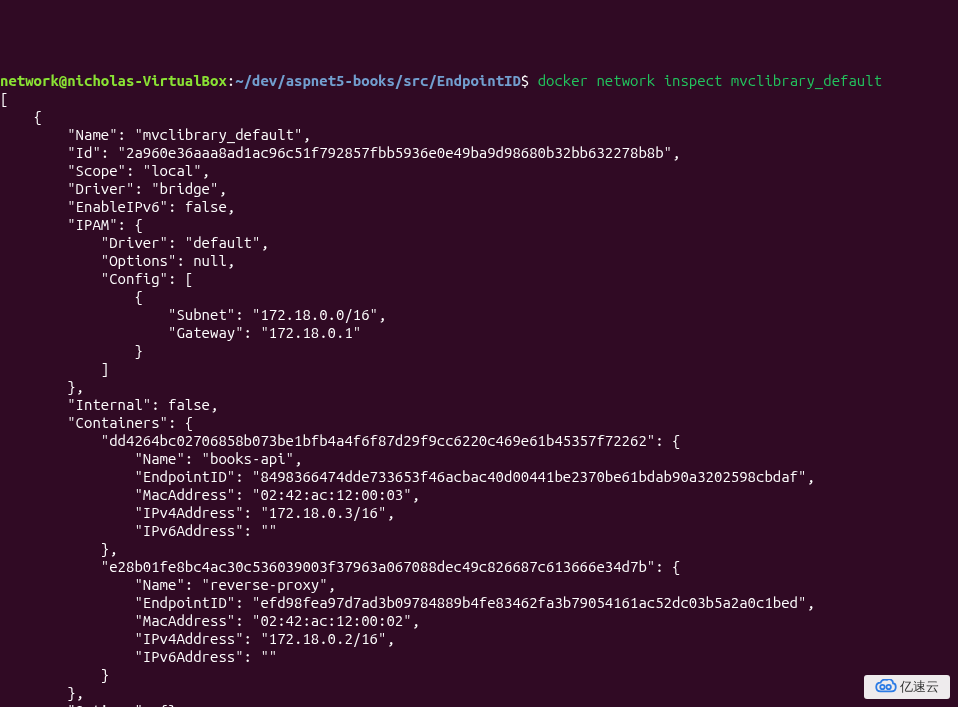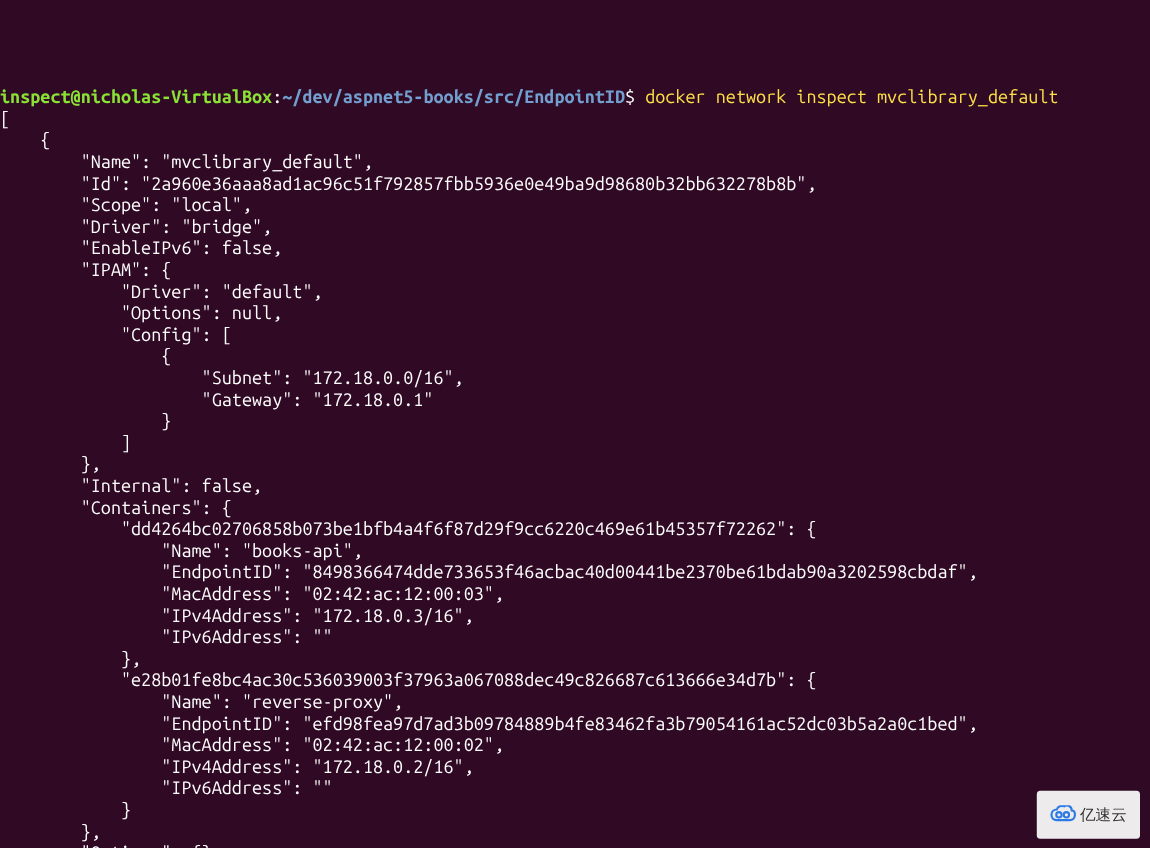--- a/index.html
+++ b/index.html
@@ -31,31 +31,31 @@
       color: #ffffff;
     }
     .path {
       color: #729fcf;
       font-weight: bold;
     }
     .dollar {
       color: #ffffff;
     }
     .command {
-      color: #fde047;
+      color: #22c55e;
     }
     .output {
       color: #ffffff;
     }
     .watermark {
       position: absolute;
       bottom: 8px;
       right: 8px;
       width: 86px;
-      height: 40px;
+      height: 24px;
       background: rgba(255,255,255,0.92);
       border-radius: 3px;
       display: flex;
       align-items: center;
       justify-content: center;
       gap: 3px;
       font-family: sans-serif;
     }
     .watermark-icon {
       color: #2c7be5;
@@ -67,21 +67,21 @@
       color: #333;
       font-size: 13px;
       font-weight: 500;
     }
   </style>
 </head>
 <body>
 
 
 
-<div class="terminal"><span class="prompt">inspect@nicholas-VirtualBox</span><span class="tilde">:</span><span class="path">~</span><span class="path">/dev/aspnet5-books/src/EndpointID</span><span class="dollar">$</span><span class="command"> </span><span class="command">docker network inspect mvclibrary_default</span>
+<div class="terminal"><span class="prompt">network@nicholas-VirtualBox</span><span class="tilde">:</span><span class="path">~</span><span class="path">/dev/aspnet5-books/src/EndpointID</span><span class="dollar">$</span><span class="command"> </span><span class="command">docker network inspect mvclibrary_default</span>
 <span class="output">[</span>
 <span class="output">    {</span>
 <span class="output">        "Name": "mvclibrary_default",</span>
 <span class="output">        "Id": "2a960e36aaa8ad1ac96c51f792857fbb5936e0e49ba9d98680b32bb632278b8b",</span>
 <span class="output">        "Scope": "local",</span>
 <span class="output">        "Driver": "bridge",</span>
 <span class="output">        "EnableIPv6": false,</span>
 <span class="output">        "IPAM": {</span>
 <span class="output">            "Driver": "default",</span>
 <span class="output">            "Options": null,</span>

